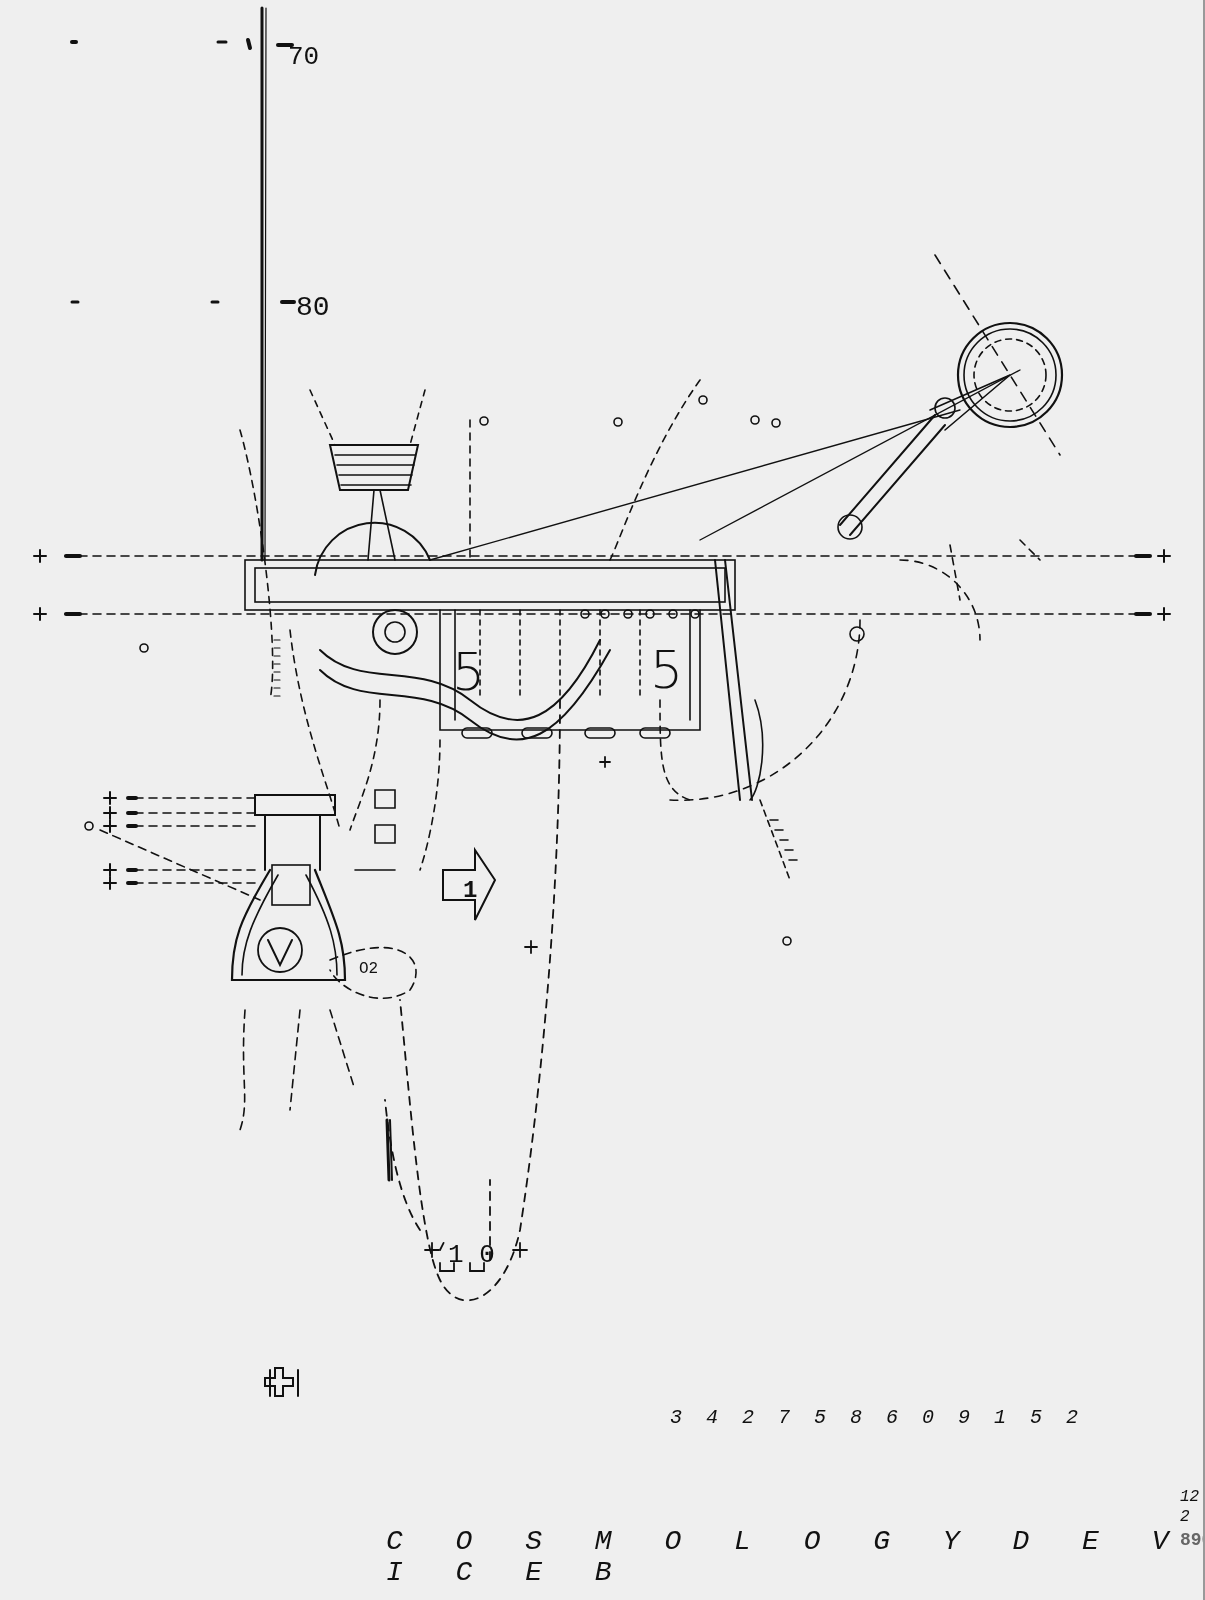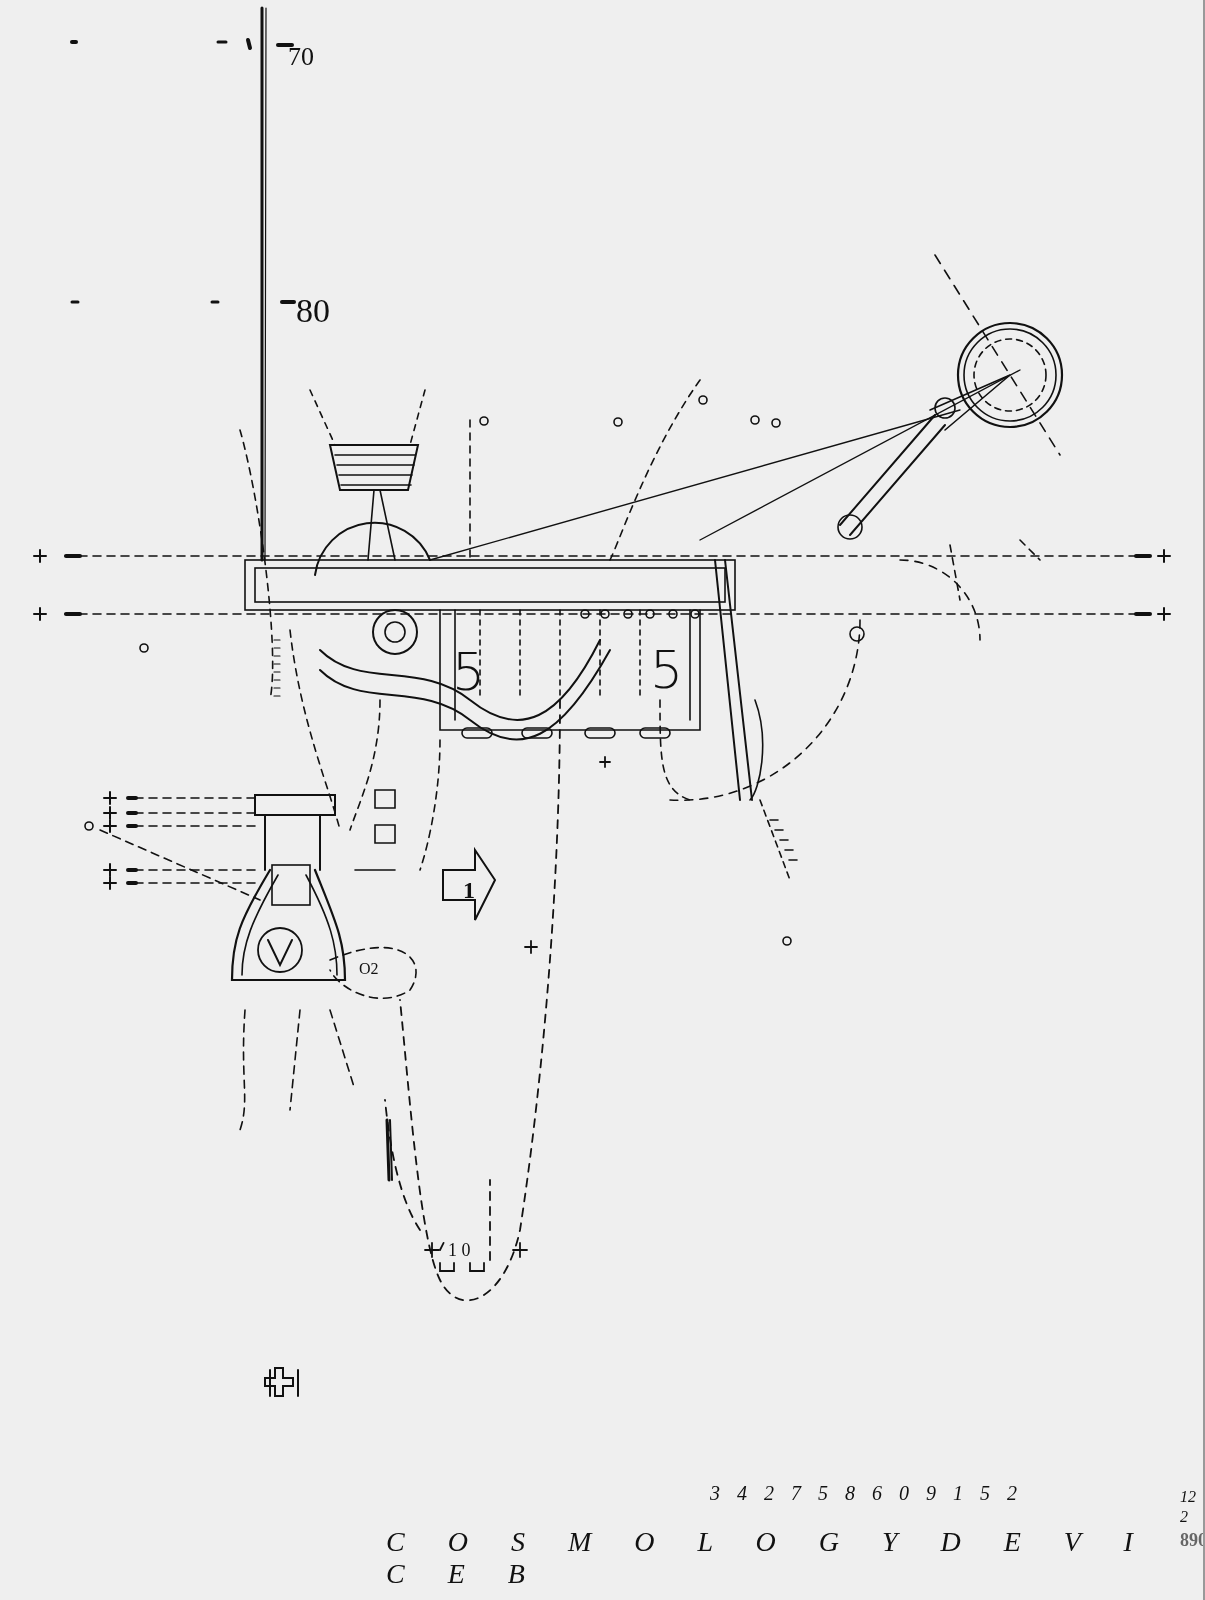--- a/index.html
+++ b/index.html
@@ -1,31 +1,31 @@
 <!DOCTYPE html>
 <html><head>
 <meta charset="utf-8">
 <style>
   html, body { margin:0; padding:0; }
   body { width:1205px; height:1600px; background:#efefef; position:relative; overflow:hidden;
          font-family:"DejaVu Sans", sans-serif; color:#111; }
   #sketch { position:absolute; left:0; top:0; width:1205px; height:1600px; }
-  .lbl { position:absolute; font-family:Liberation Serif, serif; color:#111; }
+  .lbl { position:absolute; font-family:Liberation Mono, monospace; color:#111; }
   .scale-70 { left:288px; top:42px; font-size:26px; }
-  .scale-80 { left:296px; top:292px; font-size:34px; }
-  .num-seq { left:670px; top:1482px; font-size:20px; font-style:italic; letter-spacing:6px;margin-left:40px; }
+  .scale-80 { left:296px; top:292px; font-size:28px; }
+  .num-seq { left:670px; top:1406px; font-size:20px; font-style:italic; letter-spacing:6px; }
   .title { left:358px; top:1526px; font-size:28px; font-style:italic; letter-spacing:18px;margin-left:28px; }
   .date { left:1180px; font-size:16px; font-style:italic; }
   .d1 { top:1488px; } .d2 { top:1508px; } .d3 { top:1530px; color:#666; font-weight:bold; font-style:normal; font-size:18px; }
   .big5 { font-family:"DejaVu Sans", sans-serif; font-size:52px; font-weight:300; }
   .five-a { left:452px; top:642px; }
   .five-b { left:650px; top:640px; }
   .arrow-num { left:463px; top:877px; font-size:24px; font-weight:bold; }
   .o2 { left:359px; top:960px; font-size:16px; }
-  .ten { left:448px; top:1240px; font-size:18px;text-align:right; }
+  .ten { left:448px; top:1240px; font-size:26px;text-align:right; }
   .border-right { position:absolute; right:0; top:0; width:2px; height:1600px; background:#999; }
 </style>
 </head>
 <body>
 
 <svg id="sketch" viewBox="0 0 1205 1600" xmlns="http://www.w3.org/2000/svg" fill="none" stroke="#111" stroke-width="1.6" stroke-linecap="round">
 
   <g>
     <line x1="262" y1="8" x2="262" y2="560" stroke-width="3"></line>
     <line x1="266" y1="8" x2="265" y2="560" stroke-width="1.2"></line>

